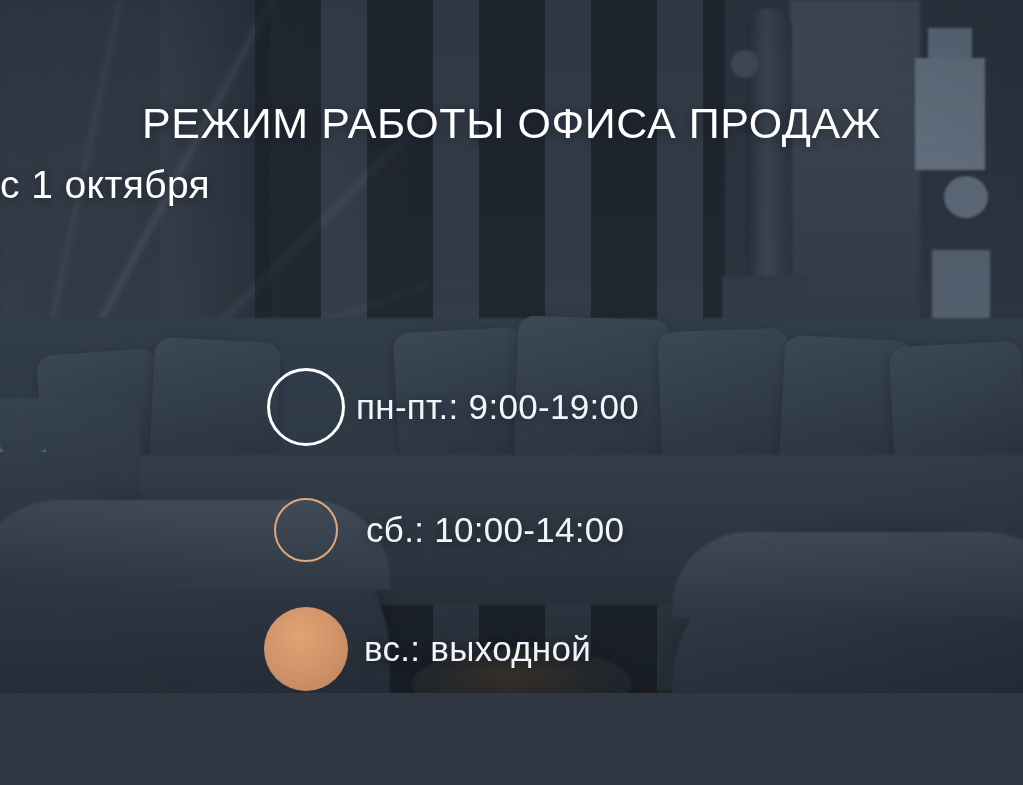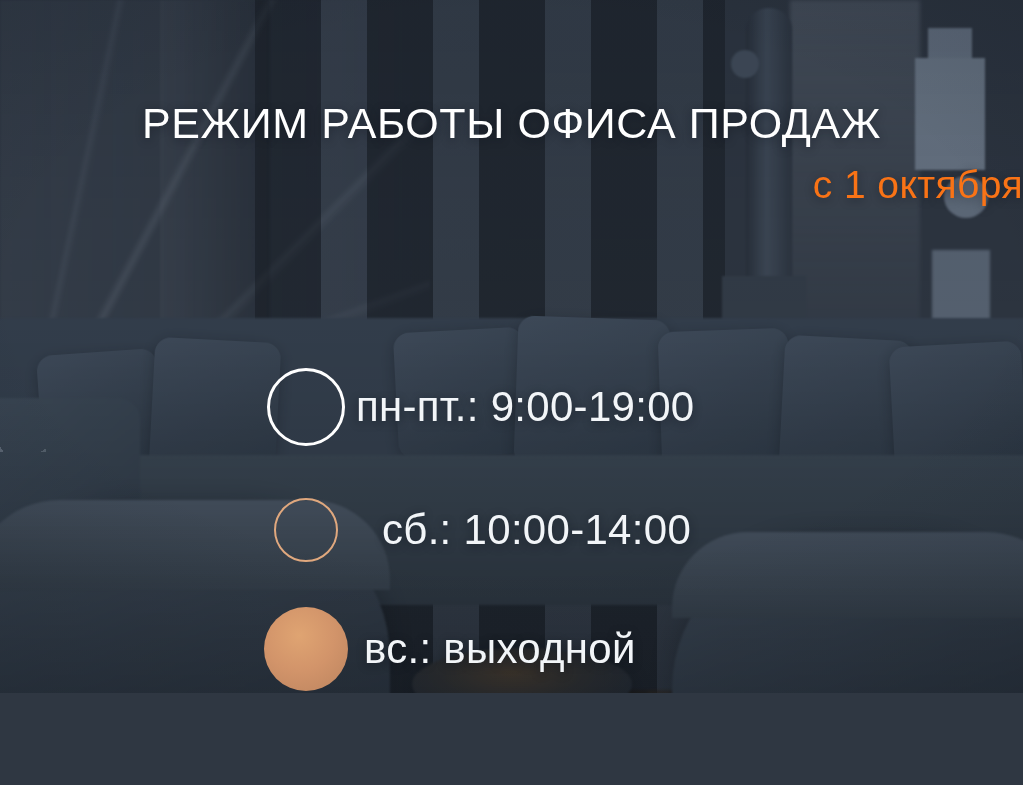--- a/index.html
+++ b/index.html
@@ -308,22 +308,22 @@
     letter-spacing: 0.6px;
     line-height: 1.1;
     white-space: nowrap;
     text-shadow: 0 2px 10px rgba(10,16,24,0.40);
   }
 
   .subtitle {
     position: absolute;
     left: 0; right: 0;
     top: 163px;
-    text-align: right;
-    color: #f97316;
+    text-align: left;
+    color: #ffffff;
     font-size: 39px;
     font-weight: 300;
     letter-spacing: 0.4px;
     white-space: nowrap;
     text-shadow: 0 2px 10px rgba(10,16,24,0.40);
   }
 
   .schedule {
     position: absolute;
     left: 258px;
@@ -363,34 +363,34 @@
     background: transparent;
   }
   .marker-solid-tan {
     width: 84px; height: 84px;
     border: none;
     background: radial-gradient(70% 70% at 42% 34%, #dfa472 0%, #d2946a 60%, #c48a63 100%);
   }
 
   .sched-label {
     color: #f2f5f8;
-    font-size: 42px;
+    font-size: 35px;
     font-weight: 300;
     letter-spacing: 0.3px;
     white-space: nowrap;
     text-shadow: 0 2px 10px rgba(10,16,24,0.45);
     margin-left: 4px;
   }
 
   
   .row-1 { margin-left: 0px;  }
   .row-2 { margin-left: 0px;  }
   .row-3 { margin-left: 0px;  }
   .row-1 .sched-label { margin-left: 2px; }
-  .row-2 .sched-label { margin-left: 28px; }
+  .row-2 .sched-label { margin-left: 12px; }
   .row-3 .sched-label { margin-left: 10px; }
   .row-1 { height: 118px; }
   .row-2 { height: 128px; }
 </style>
 </head>
 <body>
 
 <div id="banner">
 
   <div class="bg-layer">

